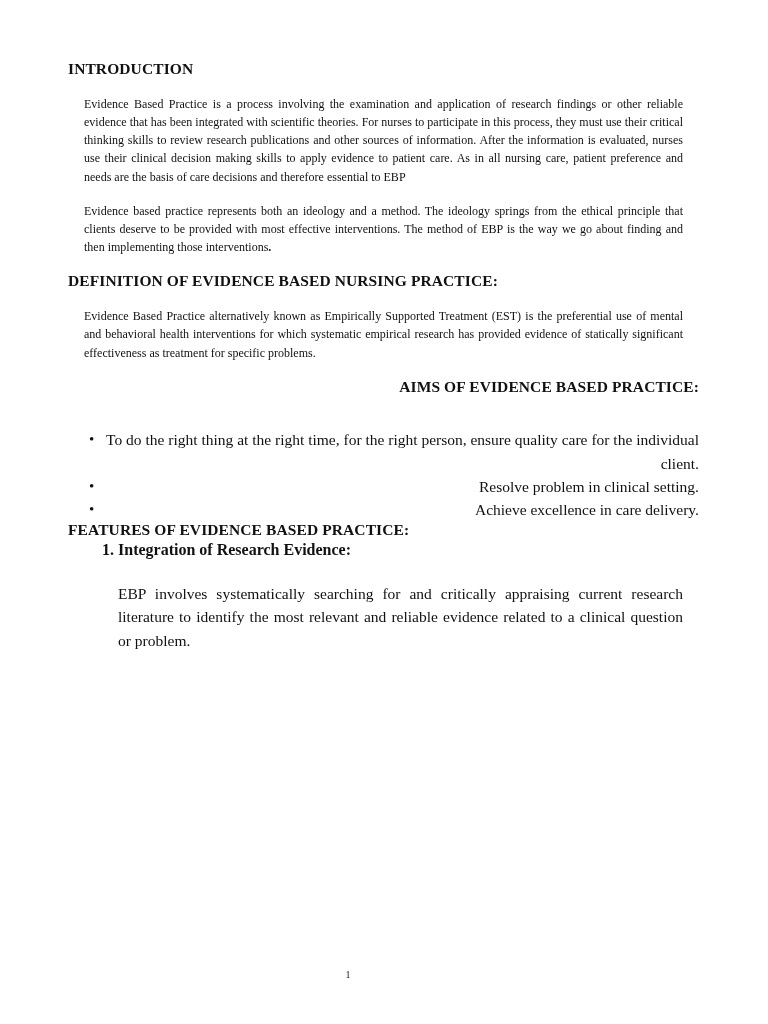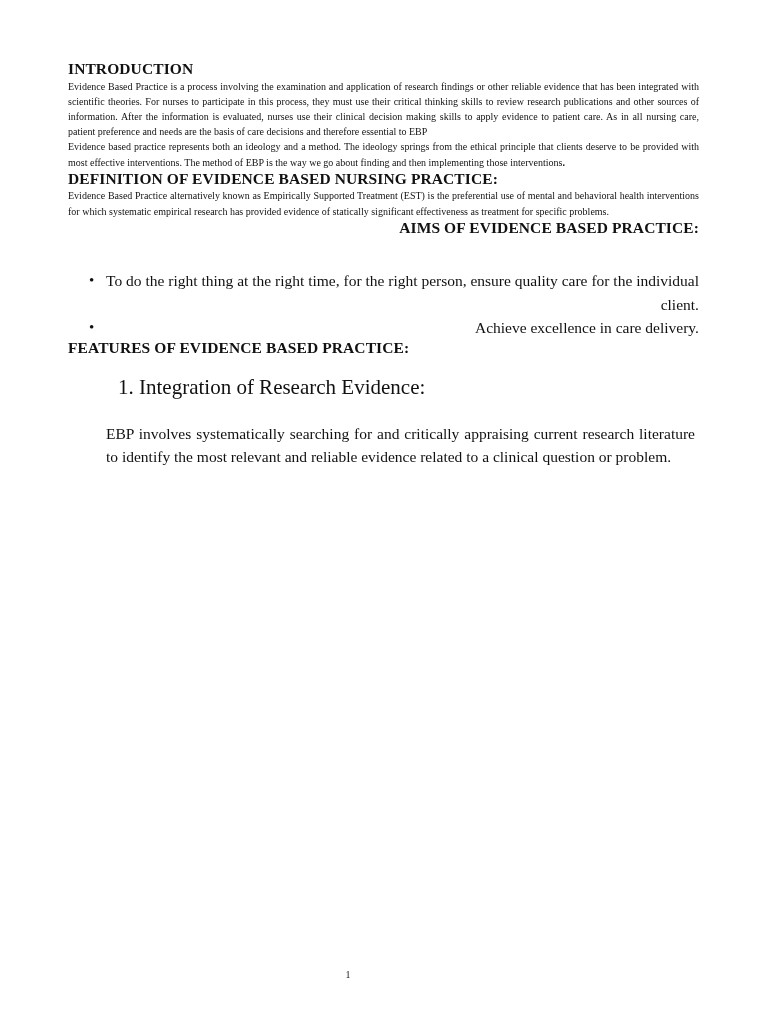--- a/index.html
+++ b/index.html
@@ -30,24 +30,24 @@
   }
   h1.section-heading {
     font-size: 15.5px;
     font-weight: bold;
     letter-spacing: 0.1px;
     margin: 0;
     line-height: 1.2;
   }
   .intro-heading-wrap { padding-top: 60px; }
   p.body-para {
-    font-size: 10px;
+    font-size: 12px;
     line-height: 1.52;
     text-align: justify;
-    margin: 0;
+    margin: 16px;
     text-justify: inter-word;
     hyphens: none;
   }
   .para-gap-top-large { margin-top: 34px; }
   .para-gap-top-small { margin-top: 12px; }
   .heading-gap-def { margin-top: 33px; }
   .heading-gap-aims { margin-top: 38px; text-align: right; }
   .heading-gap-features { margin-top: 43px; }
   .def-para-gap { margin-top: 34px; }
   ul.aims-list {
@@ -70,32 +70,32 @@
     left: 21px;
     top: 0;
     font-size: 15px;
     line-height: 1.5;
   }
   .sub-block {
     margin-left: 34px;
     width: 597px;
   }
   h2.sub-heading {
-    font-size: 21px;
-    font-weight: normal;
-    margin: 16px;
+    font-size: 16px;
+    font-weight: bold;
+    margin: 0;
     line-height: 1.3;
   }
   .sub-heading-gap-1 { margin-top: 31px; }
   .sub-heading-gap-2 { margin-top: 32px; }
   p.sub-para {
     font-size: 15.5px;
     line-height: 1.52;
     text-align: justify;
-    margin: 4px;
+    margin: 16px;
     margin-top: 21px;
   }
   .page-number {
     position: absolute;
     left: 0;
     right: 0;
     top: 970px;
     text-align: center;
     font-size: 10px;
     line-height: 1;
@@ -119,20 +119,21 @@
 
     <h1 class="section-heading heading-gap-def">DEFINITION OF EVIDENCE BASED NURSING  PRACTICE:</h1>
 
 
     <p class="body-para para-gap-top-small">Evidence Based Practice alternatively known as Empirically Supported Treatment (EST) is the preferential use of mental and behavioral health interventions for which systematic empirical research has provided evidence of statically significant effectiveness as treatment for specific problems.</p>
 
     <h1 class="section-heading heading-gap-aims">AIMS OF EVIDENCE BASED PRACTICE:</h1>
 
     <ul class="aims-list">
       <li>To do the right thing at the right time, for the right person, ensure quality care for the individual client.</li>
+      <li>Resolve problem in clinical setting.</li>
       <li>Achieve excellence in care delivery.</li>
     </ul>
 
     <h1 class="section-heading heading-gap-features">FEATURES OF EVIDENCE BASED PRACTICE:</h1>
 
     <div class="sub-block">
       <h2 class="sub-heading sub-heading-gap-1">1. Integration of Research Evidence:</h2>
       <p class="sub-para">EBP involves systematically searching for and critically appraising current research literature to identify the most relevant and reliable evidence related to a clinical question or problem.</p>
     </div>
 

